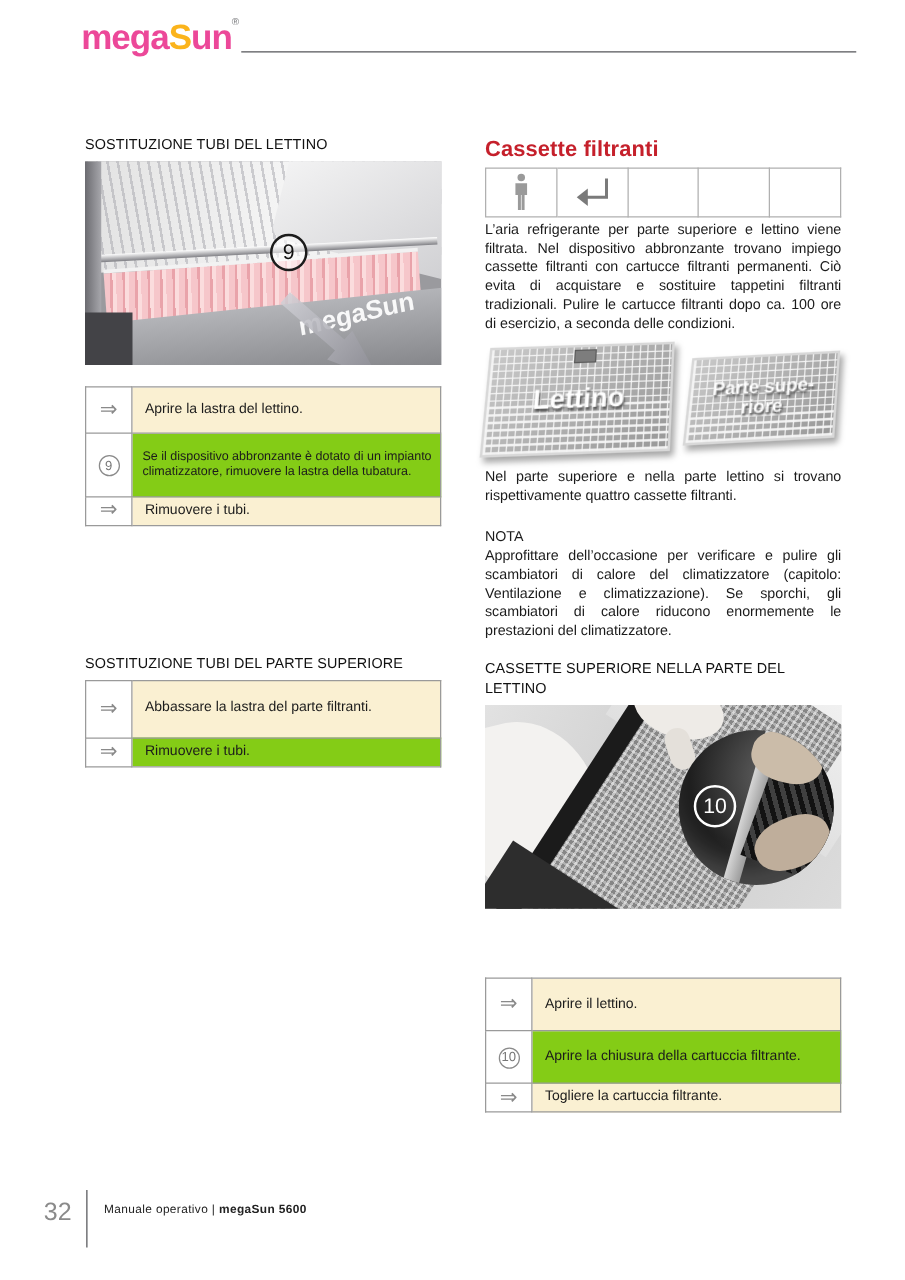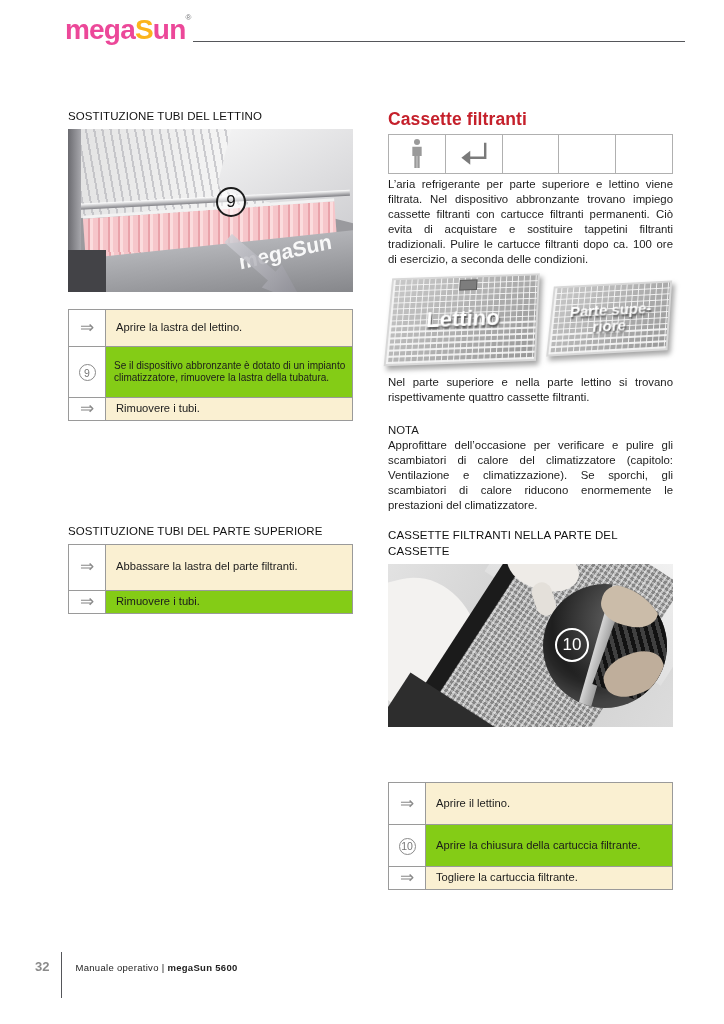--- a/index.html
+++ b/index.html
@@ -115,21 +115,21 @@
   .pi-finger2 { position:absolute; right:2px; bottom:14px; width:62px; height:40px; background:#bfae9b;
     border-radius:45%; transform:rotate(-22deg); }
   .pi-badge { position:absolute; left:12px; top:44px; width:34px; height:34px; border:2px solid #fff;
     border-radius:50%; display:flex; align-items:center; justify-content:center; color:#fff; font-size:17px; }
 
   .steps-bottom { margin-top:55px; }
   .h-sub { margin-top:14px; width:262px; }
 
   
   .ftr { position:absolute; left:35px; top:952px; display:flex; align-items:flex-start; }
-  .pageno { font-size:13px; font-weight:bold; color:#8a8a8a; margin-top:7px; }
+  .pageno { font-size:20px; font-weight:normal; color:#8a8a8a; margin-top:7px; }
   .vline { width:1px; height:46px; background:#55565a; margin:0 13px 0 12px; }
   .ftext { font-size:9.5px; color:#222; letter-spacing:.3px; margin-top:10px; }
   .ftext b { font-weight:bold; }
 
   svg { display:block; }
 </style>
 </head>
 <body>
 
 <div class="page">
@@ -227,21 +227,21 @@
         <div class="mesh filter-right">
           <span class="flabel sm"><span>Parte supe-</span><br><span>riore</span></span>
         </div>
       </div>
 
       <p class="body">Nel parte superiore e nella parte lettino si trovano rispettivamente quattro cassette filtranti.</p>
 
       <p class="body nota-label">NOTA</p>
       <p class="body">Approfittare dell’occasione per verificare e pulire gli scambiatori di calore del climatizzatore (capitolo: Ventilazione e climatizzazione). Se sporchi, gli scambiatori di calore riducono enormemente le prestazioni del climatizzatore.</p>
 
-      <h3 class="sec h-sub">CASSETTE FILTRANTI NELLA PARTE DEL CASSETTE</h3>
+      <h3 class="sec h-sub">CASSETTE SUPERIORE NELLA PARTE DEL LETTINO</h3>
 
       <div class="photo photo-filter">
         <div class="pf-topright"></div>
         <div class="pf-blob"></div>
         <div class="pf-mesh"></div>
         <div class="pf-bar1"></div>
         <div class="pf-bar2"></div>
         <div class="pf-hand"></div>
         <div class="pf-finger"></div>
         <div class="pf-inset">

